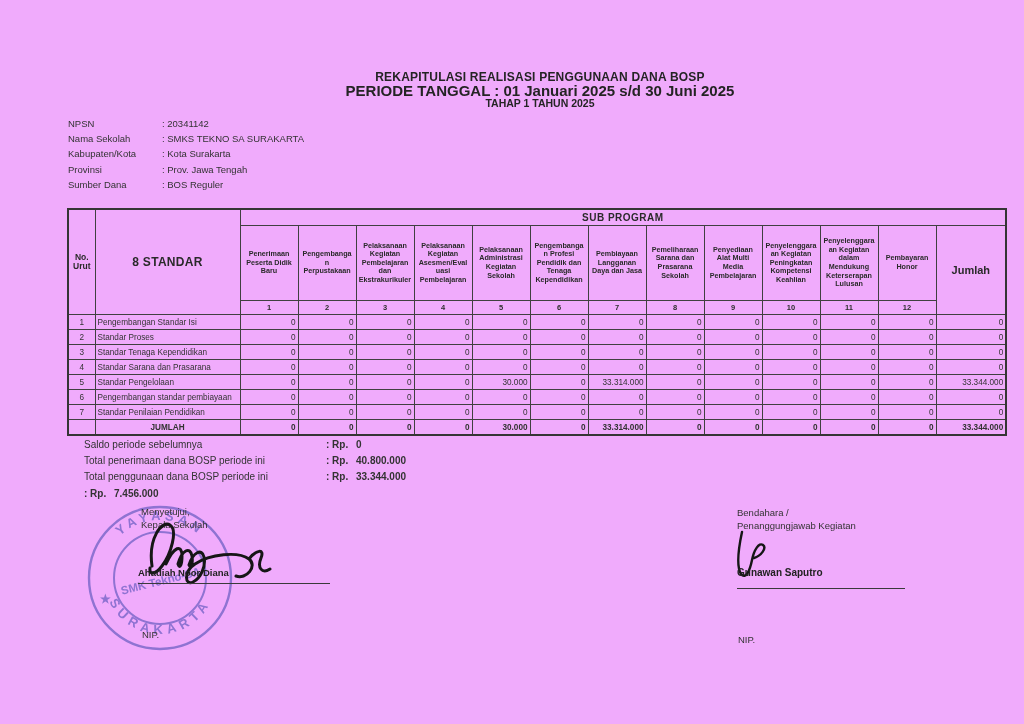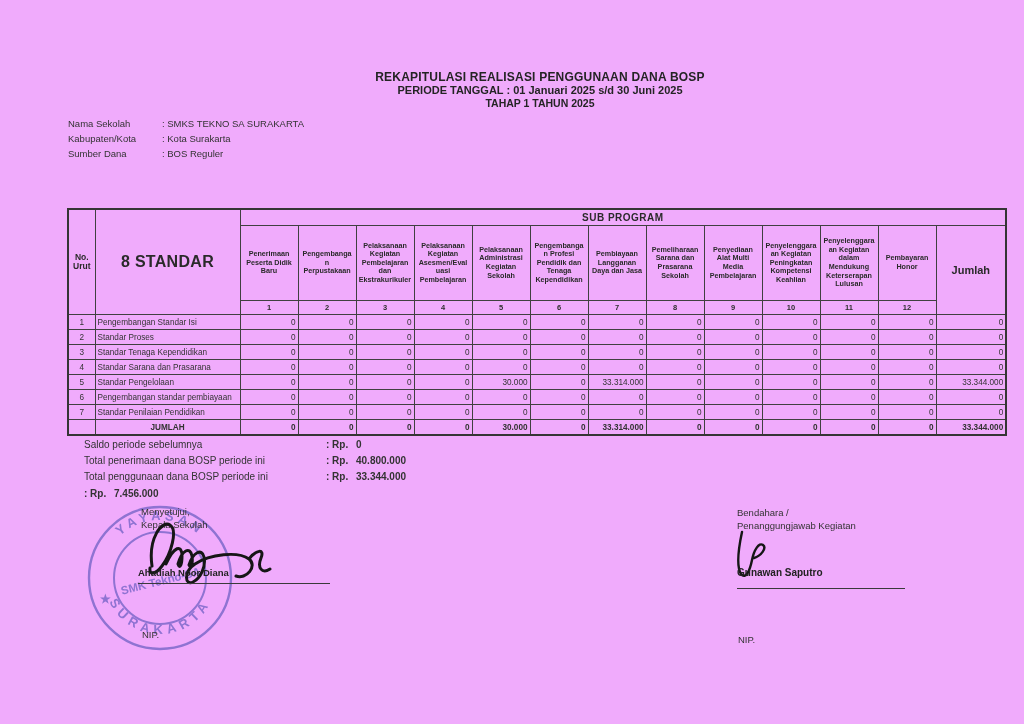--- a/index.html
+++ b/index.html
@@ -4,35 +4,35 @@
 <style>
   html,body{margin:0;padding:0;background:#e8e8e8;}
   .page{
     position:relative;width:1024px;height:724px;margin:0 auto;
     background:#f0abfc;color:#2d2d2d;overflow:hidden;
     font-family:"Liberation Sans",sans-serif;
   }
   
   .title-block{position:absolute;left:240px;top:70px;width:600px;text-align:center;font-weight:bold;color:#242424;}
   .title-l1{font-size:12px;line-height:14px;letter-spacing:.2px;}
-  .title-l2{font-size:11px;line-height:13px;}
+  .title-l2{font-size:15px;line-height:13px;}
   .title-l3{font-size:10.5px;line-height:13px;}
   
   .info-block{position:absolute;left:68px;top:116px;font-size:9.5px;color:#333;}
   .info-row{display:flex;height:15.2px;line-height:15.2px;}
   .info-label{width:94px;}
   .info-value{white-space:pre;}
   
   .table-wrap{position:absolute;left:67px;top:208px;}
   .doc-table{border-collapse:collapse;table-layout:fixed;width:938px;border:2px solid #353535;}
   .doc-table td{border:1px solid #404040;padding:0 2px;overflow:hidden;vertical-align:middle;}
   .hc{font-weight:bold;text-align:center;color:#2a2a2a;}
   .subprog{font-size:10px;height:15px;letter-spacing:.5px;}
   .no-urut{font-size:8.5px;line-height:9.5px;}
-  .standar{font-size:16px;letter-spacing:.3px;}
+  .standar{font-size:12px;letter-spacing:.3px;}
   .colname{font-size:7.2px;line-height:8.6px;height:74px;word-wrap:break-word;padding:1px 2px;}
   .jumlah-h{font-size:11px;}
   .colnum{font-size:7.5px;font-weight:bold;text-align:center;height:13px;line-height:13px;}
   .doc-table tbody td{height:14px;font-size:8.2px;color:#333;}
   .tc{text-align:center;}
   .tl{text-align:left;padding-left:3px;}
   .num{text-align:right;padding-right:3px;}
   .b{font-weight:bold;color:#222;}
   .totals td{height:15px;}
   
@@ -64,26 +64,34 @@
 <div class="page">
 
   <div class="title-block">
     <div class="title-l1">REKAPITULASI REALISASI PENGGUNAAN DANA BOSP</div>
     <div class="title-l2">PERIODE TANGGAL : 01 Januari 2025 s/d 30 Juni 2025</div>
     <div class="title-l3">TAHAP 1 TAHUN 2025</div>
   </div>
 
   <div class="info-block">
     <div class="info-row">
+      <span class="info-label">NPSN</span>
+      <span class="info-value">: 20341142</span>
+    </div>
+    <div class="info-row">
       <span class="info-label">Nama Sekolah</span>
       <span class="info-value">: SMKS TEKNO SA SURAKARTA</span>
     </div>
     <div class="info-row">
       <span class="info-label">Kabupaten/Kota</span>
       <span class="info-value">: Kota Surakarta</span>
+    </div>
+    <div class="info-row">
+      <span class="info-label">Provinsi</span>
+      <span class="info-value">: Prov. Jawa Tengah</span>
     </div>
     <div class="info-row">
       <span class="info-label">Sumber Dana</span>
       <span class="info-value">: BOS Reguler</span>
     </div>
   </div>
 
   <div class="table-wrap">
     <table class="doc-table">
       <colgroup>

